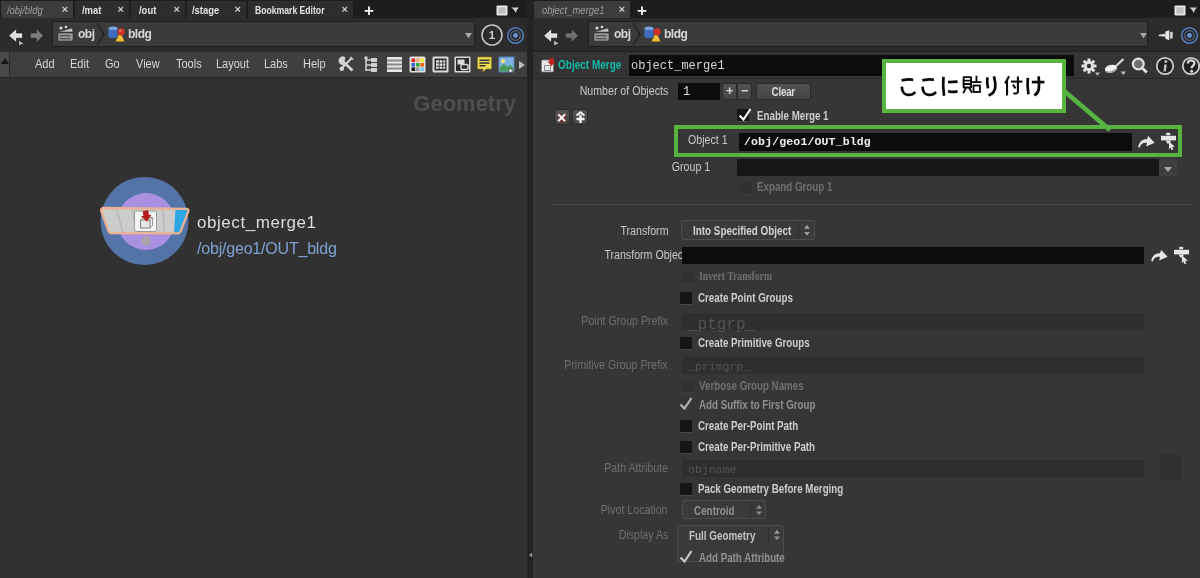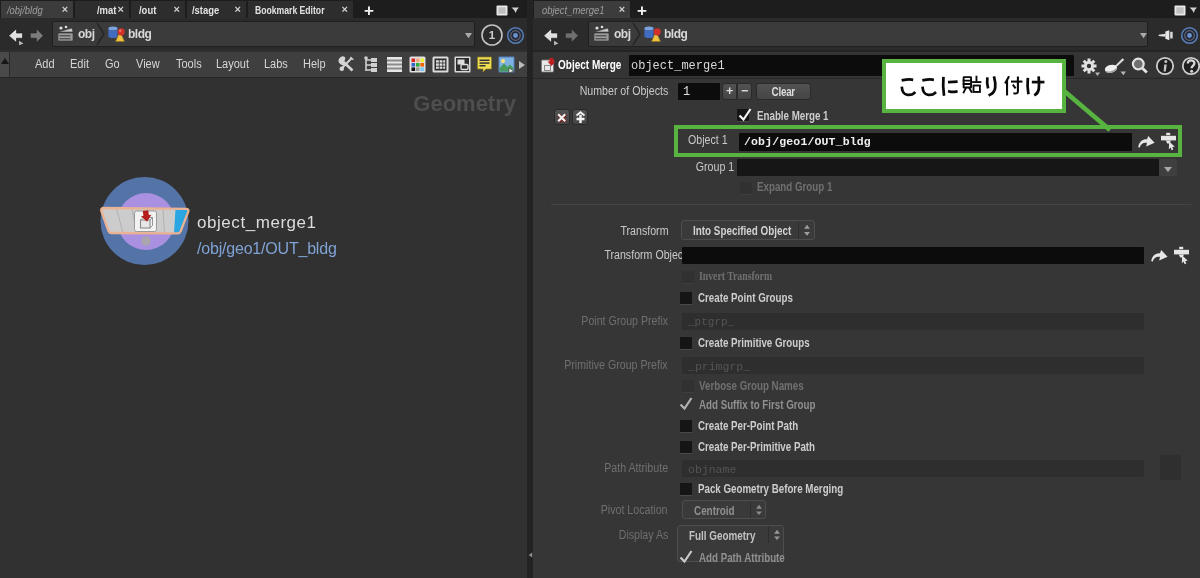--- a/index.html
+++ b/index.html
@@ -43,21 +43,21 @@
 </style></head>
 <body>
 
 <div class="abs" style="left:0;top:0;width:527px;height:578px;background:#2f2f2f;">
   
   <div class="abs tabbar" style="left:0;top:0;width:527px;"></div>
   <div class="tab active" style="left:1px;width:72px;padding-left:6px;">
       <span class="t">/obj/bldg</span>
       <span class="x">×</span>
     </div>
-  <div class="tab" style="left:75px;width:54px;padding-left:22px;">
+  <div class="tab" style="left:75px;width:54px;padding-left:7px;">
       <span class="t">/mat</span>
       <span class="x">×</span>
     </div>
   <div class="tab" style="left:131px;width:54px;padding-left:8px;">
       <span class="t">/out</span>
       <span class="x">×</span>
     </div>
   <div class="tab" style="left:187px;width:59px;padding-left:5px;">
       <span class="t">/stage</span>
       <span class="x">×</span>
@@ -285,21 +285,21 @@
   </svg>
 
   <div class="abs" style="left:0;top:50px;width:667px;height:2px;background:#242424;"></div>
 
   <div class="abs" style="left:0;top:52px;width:667px;height:27px;background:#343434;border-bottom:1px solid #272727;"></div>
   <svg class="abs" style="left:6px;top:55px;" width="20" height="20" viewBox="0 0 20 20">
     <rect x="2.5" y="5" width="12" height="12" rx="1" fill="#e8e8e8" stroke="#777" stroke-width="0.8"></rect>
     <rect x="5.5" y="10.5" width="6" height="5" fill="none" stroke="#888" stroke-width="1"></rect>
     <path d="M10.5,3 L14.5,3 L14.5,6.5 L16.5,6.5 L12.5,11 L8.5,6.5 L10.5,6.5 Z" fill="#c01d1d"></path>
   </svg>
-  <div class="abs" style="left:25px;top:58px;font-size:12.5px;font-weight:bold;color:#ffffff;"><span style="display:inline-block;transform:scaleX(0.8);transform-origin:0 50%;">Object Merge</span></div>
+  <div class="abs" style="left:25px;top:58px;font-size:12.5px;font-weight:bold;color:#14b8a6;"><span style="display:inline-block;transform:scaleX(0.8);transform-origin:0 50%;">Object Merge</span></div>
   <div class="field" style="left:96px;top:55px;width:445px;height:21px;"></div>
   <div class="abs mono" style="left:98px;top:59px;font-size:12px;color:#d8d8d8;">object_merge1</div>
 
   <svg class="abs" style="left:546px;top:57px;" width="22" height="20" viewBox="0 0 22 20">
     <g fill="#e2e2e2">
       <circle cx="10" cy="9" r="5"></circle>
       <g stroke="#e2e2e2" stroke-width="3">
           <path d="M10,1.5 V16.5 M2.5,9 H17.5 M4.7,3.7 L15.3,14.3 M15.3,3.7 L4.7,14.3"></path>
         </g>
     </g>
@@ -360,21 +360,21 @@
   <svg class="abs" style="left:603px;top:134px;" width="20" height="16" viewBox="0 0 20 16">
     <path d="M2.2,13 C3.2,7 7.5,4.8 11,5.3 L12.2,2 L18.6,8.8 L10.2,12.4 L11,8.8 C7.5,8.2 4.8,9.6 3.6,13.8 Z" fill="#e6e6e6"></path>
   </svg>
   <svg class="abs" style="left:626px;top:131px;" width="20" height="20" viewBox="0 0 20 20">
     <rect x="2" y="4.8" width="15" height="4.6" fill="#e6e6e6"></rect>
     <rect x="7.2" y="1.8" width="4" height="2.4" fill="#e6e6e6"></rect>
     <path d="M6.8,9.4 L12,9.4 L10.6,12.6 L8.2,12.6 Z" fill="#e6e6e6"></path>
     <path d="M10.2,10.5 L15.8,15.8 L13.2,16 L14.3,18.6 L12.6,19.2 L11.6,16.6 L9.8,18.2 Z" fill="#e6e6e6"></path>
   </svg>
 
-  <div class="lbl" style="left:66px;top:162px;width:135px;"><span>Group 1</span></div>
+  <div class="lbl" style="left:42px;top:162px;width:135px;"><span>Group 1</span></div>
   <div class="field" style="left:204px;top:159px;width:422px;height:17px;background:#161616;"></div>
   <div class="abs" style="left:626px;top:159px;width:18px;height:17px;background:#3f3f3f;border-radius:2px;">
     <svg width="10" height="7" viewBox="0 0 10 7" style="margin:5px 0 0 4px;">
         <path d="M1,1 L9,1 L5,6 Z" fill="#aaa"></path>
       </svg>
   </div>
   <div class="cb dim" style="left:207px;top:182px;"></div>
   <div class="blbl dim" style="left:224px;top:182px;"><span>Expand Group 1</span></div>
 
   <div class="abs" style="left:18px;top:204px;width:640px;height:1px;background:#454545;"></div>
@@ -399,21 +399,21 @@
     <path d="M6.8,9.4 L12,9.4 L10.6,12.6 L8.2,12.6 Z" fill="#e6e6e6"></path>
     <path d="M10.2,10.5 L15.8,15.8 L13.2,16 L14.3,18.6 L12.6,19.2 L11.6,16.6 L9.8,18.2 Z" fill="#e6e6e6"></path>
   </svg>
 
   <div class="cb dim" style="left:149px;top:271px;"></div>
   <div class="blbl dim" style="left:166px;top:271px;font-family:Liberation Serif, serif;"><span>Invert Transform</span></div>
   <div class="cb" style="left:147px;top:292px;"></div>
   <div class="blbl" style="left:165px;top:293px;"><span>Create Point Groups</span></div>
   <div class="lbl dim" style="left:0px;top:316px;width:135px;"><span>Point Group Prefix</span></div>
   <div class="field off" style="left:149px;top:313px;width:462px;height:17px;"></div>
-  <div class="abs mono" style="left:155px;top:316px;font-size:11px;color:#545454;">_ptgrp_</div>
+  <div class="abs mono" style="left:155px;top:316px;font-size:16px;color:#545454;">_ptgrp_</div>
   <div class="cb" style="left:147px;top:337px;"></div>
   <div class="blbl" style="left:165px;top:338px;"><span>Create Primitive Groups</span></div>
   <div class="lbl dim" style="left:0px;top:360px;width:135px;"><span>Primitive Group Prefix</span></div>
   <div class="field off" style="left:149px;top:357px;width:462px;height:17px;"></div>
   <div class="abs mono" style="left:155px;top:360px;font-size:11.5px;color:#545454;">_primgrp_</div>
   <div class="cb dim" style="left:149px;top:380px;"></div>
   <div class="blbl dim" style="left:166px;top:381px;"><span>Verbose Group Names</span></div>
   <svg class="abs" style="left:145px;top:396px;" width="16" height="16" viewBox="0 0 16 16">
     <path d="M2.5,8.5 L6.5,12.5 L13.5,2" fill="none" stroke="#b2b2b2" stroke-width="2.2"></path>
   </svg>

